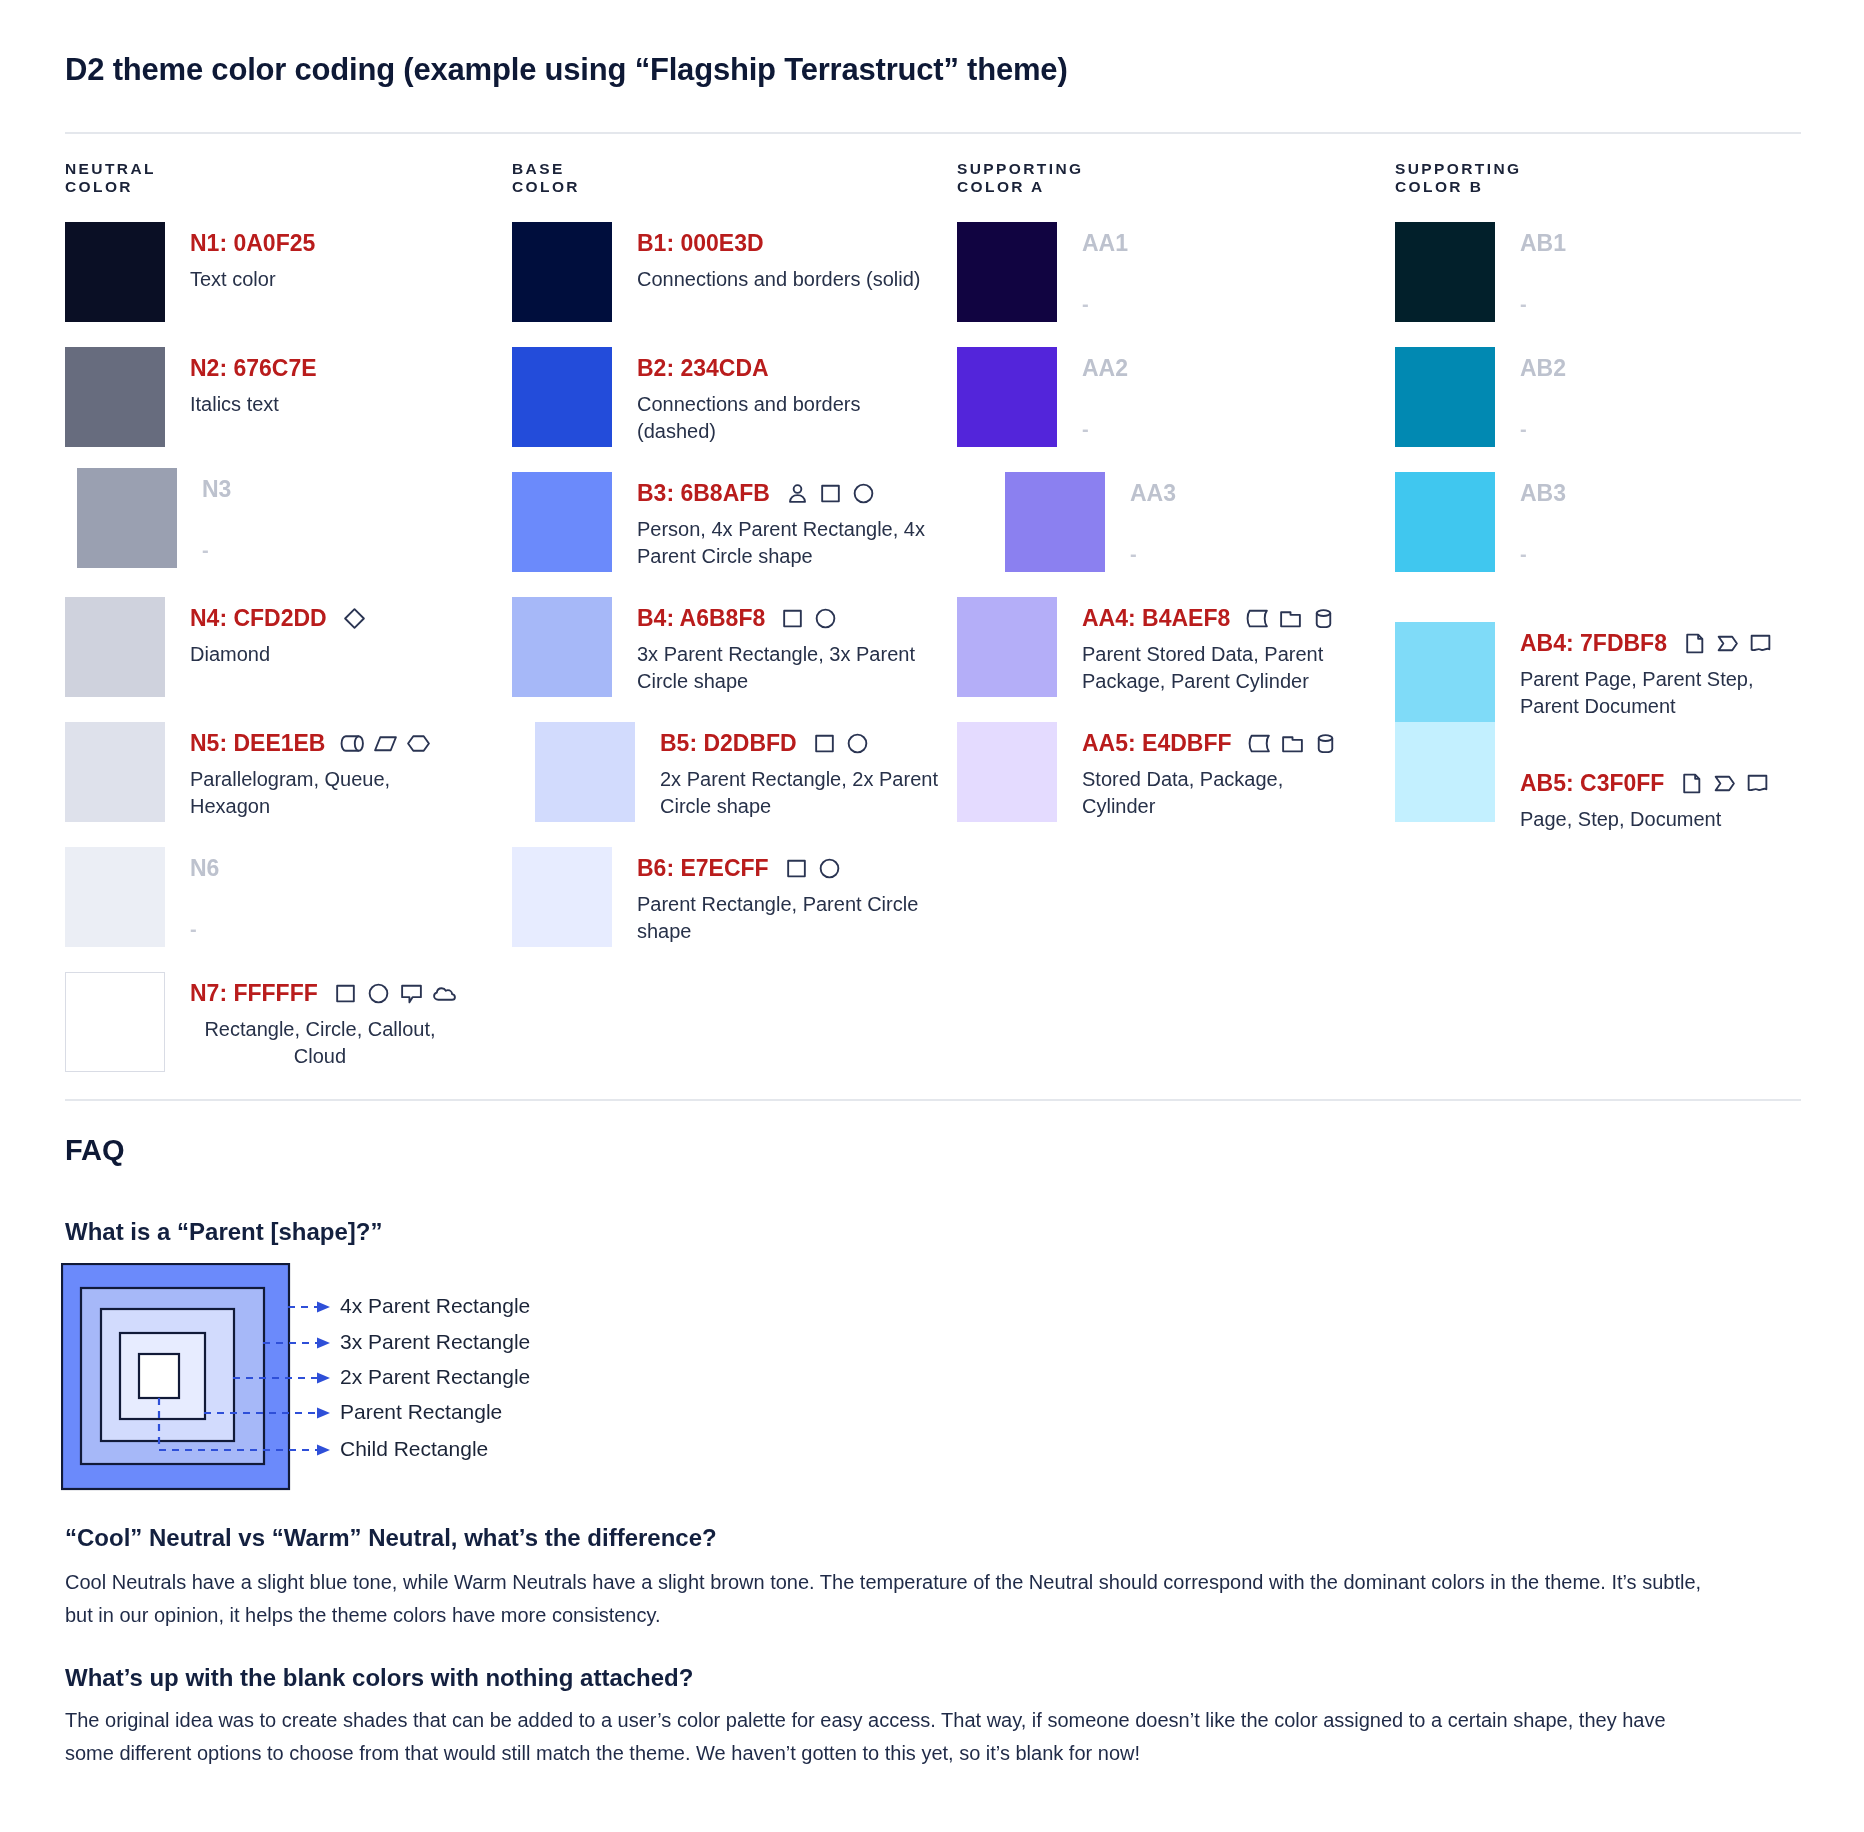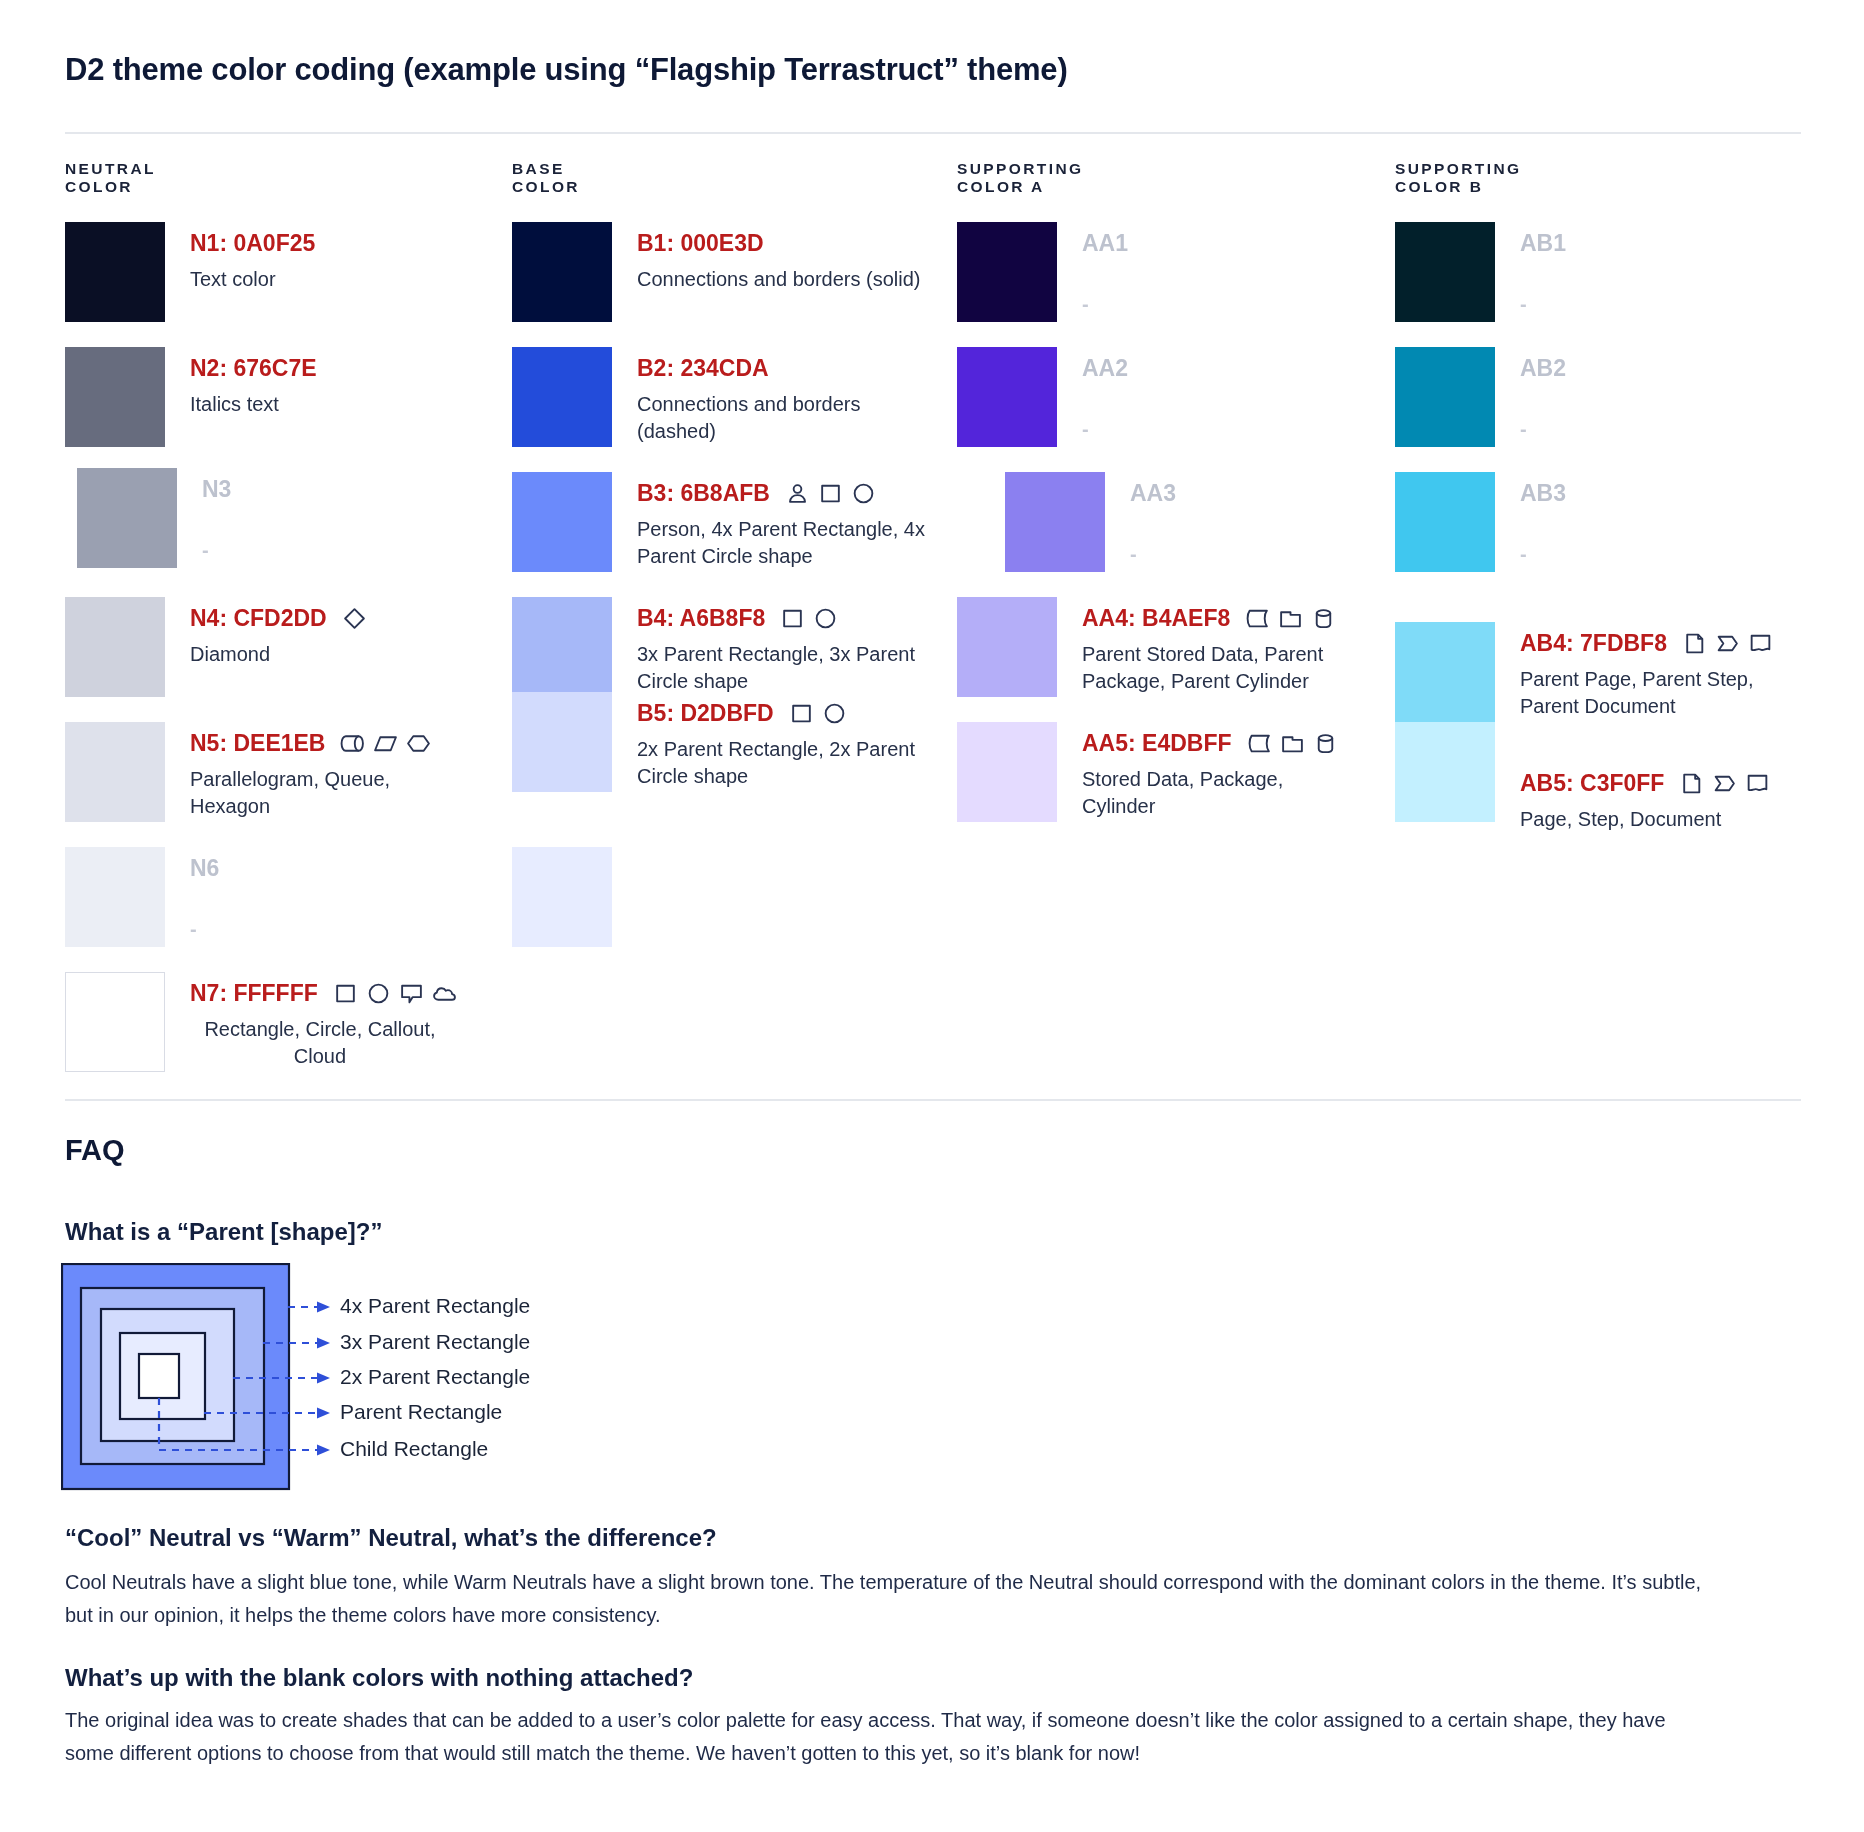--- a/index.html
+++ b/index.html
@@ -194,39 +194,53 @@
                   <rect x="4" y="4.5" width="16" height="15"></rect>
                 </svg>
                 <svg width="25" height="25" viewBox="0 0 24 24" fill="none" stroke="#2a3452" stroke-width="1.8" stroke-linejoin="round">
                   <circle cx="12" cy="12" r="8.5"></circle>
                 </svg>
               </span>
             </div>
             <div class="swatch-desc">3x Parent Rectangle, 3x Parent Circle shape</div>
           </div>
         </div>
-        <div class="swatch-row" style="top: 532px;">
+        <div class="swatch-row" style="top: 562px; margin-left: 23px;">
           <div class="swatch" style="background: rgb(210, 219, 253);"></div>
           <div class="swatch-text" style="width: 290px;">
             <div class="name-line">
               <span class="swatch-name">B5: D2DBFD</span>
               <span class="swatch-icons">
                 <svg width="25" height="25" viewBox="0 0 24 24" fill="none" stroke="#2a3452" stroke-width="1.8" stroke-linejoin="round">
                   <rect x="4" y="4.5" width="16" height="15"></rect>
                 </svg>
                 <svg width="25" height="25" viewBox="0 0 24 24" fill="none" stroke="#2a3452" stroke-width="1.8" stroke-linejoin="round">
                   <circle cx="12" cy="12" r="8.5"></circle>
                 </svg>
               </span>
             </div>
             <div class="swatch-desc">2x Parent Rectangle, 2x Parent Circle shape</div>
           </div>
         </div>
         <div class="swatch-row" style="top: 687px;">
           <div class="swatch" style="background: rgb(231, 236, 255);"></div>
+          <div class="swatch-text" style="width: 290px;">
+            <div class="name-line">
+              <span class="swatch-name">B6: E7ECFF</span>
+              <span class="swatch-icons">
+                <svg width="25" height="25" viewBox="0 0 24 24" fill="none" stroke="#2a3452" stroke-width="1.8" stroke-linejoin="round">
+                  <rect x="4" y="4.5" width="16" height="15"></rect>
+                </svg>
+                <svg width="25" height="25" viewBox="0 0 24 24" fill="none" stroke="#2a3452" stroke-width="1.8" stroke-linejoin="round">
+                  <circle cx="12" cy="12" r="8.5"></circle>
+                </svg>
+              </span>
+            </div>
+            <div class="swatch-desc">Parent Rectangle, Parent Circle shape</div>
+          </div>
         </div>
       </div>
       <div class="pal-col" style="left: 892px;">
         <div class="col-header">SUPPORTING COLOR A</div>
         <div class="swatch-row blank" style="top: 62px;">
           <div class="swatch" style="background: rgb(17, 4, 65);"></div>
           <div class="swatch-text" style="width: 260px;">
             <div class="name-line">
               <span class="swatch-name">AA1</span>
             </div>

